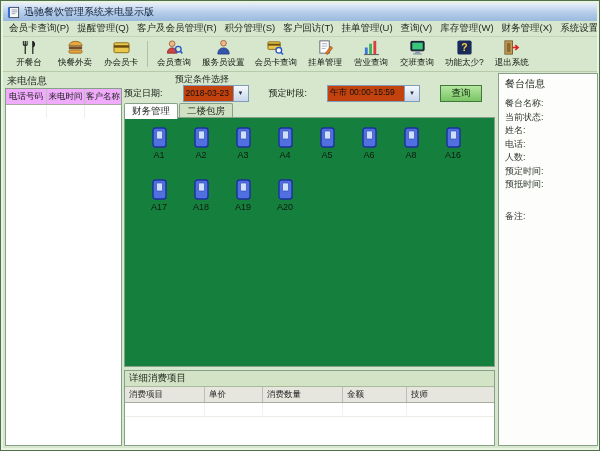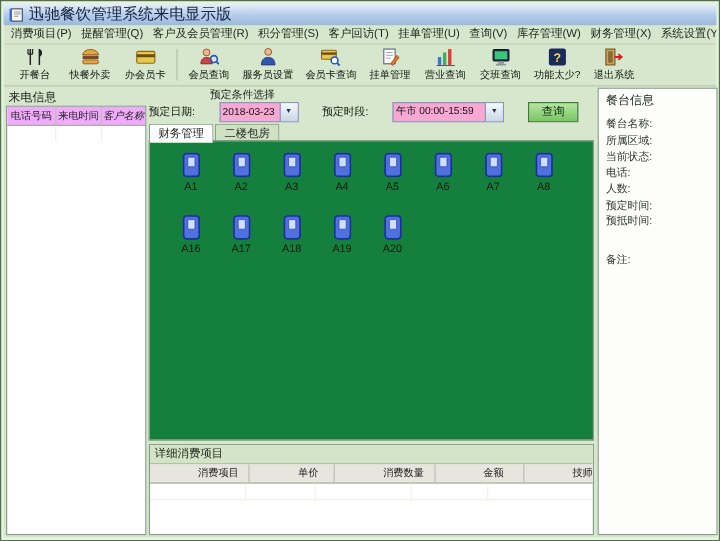--- a/index.html
+++ b/index.html
@@ -4,21 +4,21 @@
 <style>
   html,body{margin:0;padding:0;}
   body{font-family:"Liberation Sans","DejaVu Sans",sans-serif;background:#9aa89a;}
   .window{position:relative;width:600px;height:451px;background:#d7e7cd;border:1px solid #4f6f4d;
           box-shadow:inset 0 0 0 2px #e9f3e1;overflow:hidden;box-sizing:border-box;}
 
   
   .titlebar{position:absolute;left:2px;top:2px;right:2px;height:18px;
             background:linear-gradient(180deg,#e8effa 0%,#b3cce9 55%,#9bb9dd 100%);
             display:flex;align-items:center;gap:4px;padding:0 4px;box-sizing:border-box;}
-  .title-text{font-size:13px;color:#14243e;white-space:nowrap;}
+  .title-text{font-size:10px;color:#14243e;white-space:nowrap;}
 
   
   .menubar{position:absolute;left:2px;top:20px;right:2px;height:16px;display:flex;align-items:center;
            font-size:9.5px;color:#1c241c;white-space:nowrap;overflow:hidden;
            border-bottom:1px solid #c3d5b7;padding-left:2px;box-sizing:border-box;}
   .menu-item{padding:1px 4px;cursor:default;}
 
   
   .toolbar{position:absolute;left:2px;top:36px;right:2px;height:35px;display:flex;align-items:stretch;
            padding-left:3px;border-bottom:1px solid #b6cbaa;box-sizing:border-box;overflow:hidden;}
@@ -29,31 +29,31 @@
   .tool-sep{width:1px;background:#aec2a2;margin:4px 3px;}
 
   
   .caller{position:absolute;left:4px;top:72px;width:117px;height:373px;}
   .caller-title{font-size:10px;color:#1c241c;padding:1px 2px 2px;}
   .caller-table{position:absolute;top:15px;left:0;right:0;bottom:0;background:#fff;
                 border:1px solid #87a089;box-sizing:border-box;overflow:hidden;}
   .caller-head{display:flex;height:15px;background:#f0abfc;border-bottom:1px solid #a9aca1;}
   .caller-head span{font-size:8.5px;color:#222;display:flex;align-items:center;justify-content:center;
                     border-right:1px solid #bdbfb4;box-sizing:border-box;overflow:hidden;white-space:nowrap;}
-  .cc0{width:41px;} .cc1{width:38px;} .cc2{width:36px;border-right:none!important;font-style:italic;}
+  .cc0{width:41px;} .cc1{width:38px;} .cc2{width:36px;border-right:none!important;}
   .caller-row{display:flex;height:13px;border-bottom:1px solid #ececе6;}
   .caller-row{border-bottom:1px solid #ececе6;}
   .caller-row span{border-right:1px solid #f0f0ea;box-sizing:border-box;}
 
   
   .resv-caption{position:absolute;left:126px;top:72px;font-size:9px;color:#1c241c;margin-left:48px;}
   .resv-row{position:absolute;left:123px;top:83px;width:371px;height:18px;display:flex;align-items:center;
             gap:20px;overflow:hidden;}
   .resv-label{font-size:9px;color:#101810;white-space:nowrap;}
-  .combo{display:flex;align-items:center;height:17px;background:#f9a8d4;border:1px solid #7f9db9;
+  .combo{display:flex;align-items:center;height:17px;background:#c2410c;border:1px solid #7f9db9;
          box-sizing:border-box;flex-shrink:0;}
   .combo-value{padding:0 2px;font-size:8.5px;color:#111;white-space:nowrap;overflow:hidden;}
   .combo-arrow{width:14px;align-self:stretch;margin-left:auto;border-left:1px solid #7f9db9;
                background:linear-gradient(#f5f9fd,#c9d6ea);display:flex;align-items:center;justify-content:center;}
   .combo-arrow::after{content:"▼";font-size:6px;color:#22324e;}
   .date-combo{width:66px;} .time-combo{width:93px;}
   .green-btn{height:17px;display:flex;align-items:center;justify-content:center;flex-shrink:0;
              background:linear-gradient(#b4e6a0,#7ac565);border:1px solid #42783a;
              color:#0b2808;white-space:nowrap;box-sizing:border-box;}
   .query-btn{font-size:9.5px;min-width:42px;padding:0 6px;}
@@ -78,41 +78,41 @@
   .info-field{font-size:9px;color:#30382e;height:13.5px;display:flex;align-items:center;padding-left:6px;}
   .info-note{font-size:9px;color:#30382e;padding:18px 0 0 6px;}
 
   
   .consume{position:absolute;left:123px;top:369px;width:371px;height:76px;background:#fff;
            border:1px solid #87a089;box-sizing:border-box;display:flex;flex-direction:column;overflow:hidden;}
   .consume-caption{height:15px;flex:0 0 15px;background:#d3e3c6;border-bottom:1px solid #a7bc99;
                    font-size:9.5px;color:#1c241c;display:flex;align-items:center;padding-left:4px;}
   .consume-head{display:flex;height:15px;flex:0 0 15px;background:#e6e6de;border-bottom:1px solid #a9aca1;}
   .consume-head span{font-size:8.5px;color:#222;display:flex;align-items:center;padding-left:4px;
-                     border-right:1px solid #bdbfb4;box-sizing:border-box;white-space:nowrap;margin-left:36px;}
+                     border-right:1px solid #bdbfb4;box-sizing:border-box;white-space:nowrap;}
   .k0{width:80px;} .k1{width:58px;} .k2{width:80px;} .k3{width:64px;} .k4{flex:1;border-right:none!important;}
   .consume-row{display:flex;height:13px;border-bottom:1px solid #eeeee8;}
   .consume-row span{border-right:1px solid #f2f2ec;box-sizing:border-box;}
 </style>
 </head>
 <body>
 
 <div class="window">
 
   <div class="titlebar">
     <svg width="13" height="13" viewBox="0 0 14 14">
       <rect x="2.5" y="1.5" width="10" height="11" fill="#f8f8f0" stroke="#3b4a6b"></rect>
       <path d="M5 4.2h6M5 6.2h6M5 8.2h4" stroke="#8898b8" stroke-width="0.9" fill="none"></path>
       <rect x="1" y="1.5" width="2.2" height="11" fill="#3a6ad8"></rect>
     </svg>
     <span class="title-text">迅驰餐饮管理系统来电显示版</span>
   </div>
 
   <div class="menubar">
-    <span class="menu-item">消费项目(P)</span>
+    <span class="menu-item">会员卡查询(P)</span>
     <span class="menu-item">提醒管理(Q)</span>
     <span class="menu-item">客户及会员管理(R)</span>
     <span class="menu-item">积分管理(S)</span>
     <span class="menu-item">客户回访(T)</span>
     <span class="menu-item">挂单管理(U)</span>
     <span class="menu-item">查询(V)</span>
     <span class="menu-item">库存管理(W)</span>
     <span class="menu-item">财务管理(X)</span>
     <span class="menu-item">系统设置(Y)</span>
 
@@ -291,27 +291,20 @@
             <rect x="1" y="1" width="13" height="19" rx="2.5" fill="#5070e0" stroke="#1c2f9e" stroke-width="1.4"></rect>
             <rect x="4.5" y="4" width="6" height="8" rx="1" fill="#cfe0ff" stroke="#2a3fae" stroke-width="0.6"></rect>
           </svg>
         <span class="tlabel">A6</span>
       </div>
       <div class="table-cell">
         <svg width="15" height="21" viewBox="0 0 15 21">
             <rect x="1" y="1" width="13" height="19" rx="2.5" fill="#5070e0" stroke="#1c2f9e" stroke-width="1.4"></rect>
             <rect x="4.5" y="4" width="6" height="8" rx="1" fill="#cfe0ff" stroke="#2a3fae" stroke-width="0.6"></rect>
           </svg>
-        <span class="tlabel">A7</span>
-      </div>
-      <div class="table-cell">
-        <svg width="15" height="21" viewBox="0 0 15 21">
-            <rect x="1" y="1" width="13" height="19" rx="2.5" fill="#5070e0" stroke="#1c2f9e" stroke-width="1.4"></rect>
-            <rect x="4.5" y="4" width="6" height="8" rx="1" fill="#cfe0ff" stroke="#2a3fae" stroke-width="0.6"></rect>
-          </svg>
         <span class="tlabel">A8</span>
       </div>
       <div class="table-cell">
         <svg width="15" height="21" viewBox="0 0 15 21">
             <rect x="1" y="1" width="13" height="19" rx="2.5" fill="#5070e0" stroke="#1c2f9e" stroke-width="1.4"></rect>
             <rect x="4.5" y="4" width="6" height="8" rx="1" fill="#cfe0ff" stroke="#2a3fae" stroke-width="0.6"></rect>
           </svg>
         <span class="tlabel">A16</span>
       </div>
       <div class="table-cell">
@@ -341,22 +334,22 @@
             <rect x="4.5" y="4" width="6" height="8" rx="1" fill="#cfe0ff" stroke="#2a3fae" stroke-width="0.6"></rect>
           </svg>
         <span class="tlabel">A20</span>
       </div>
     </div>
   </div>
 
   <div class="info">
     <div class="info-title">餐台信息</div>
     <div class="info-field">餐台名称:</div>
-    <div class="info-field">所属区域:</div>
     <div class="info-field">当前状态:</div>
+    <div class="info-field">姓名:</div>
     <div class="info-field">电话:</div>
     <div class="info-field">人数:</div>
     <div class="info-field">预定时间:</div>
     <div class="info-field">预抵时间:</div>
     <div class="info-note">备注:</div>
   </div>
 
   <div class="consume">
     <div class="consume-caption">详细消费项目</div>
     <div class="consume-head">

